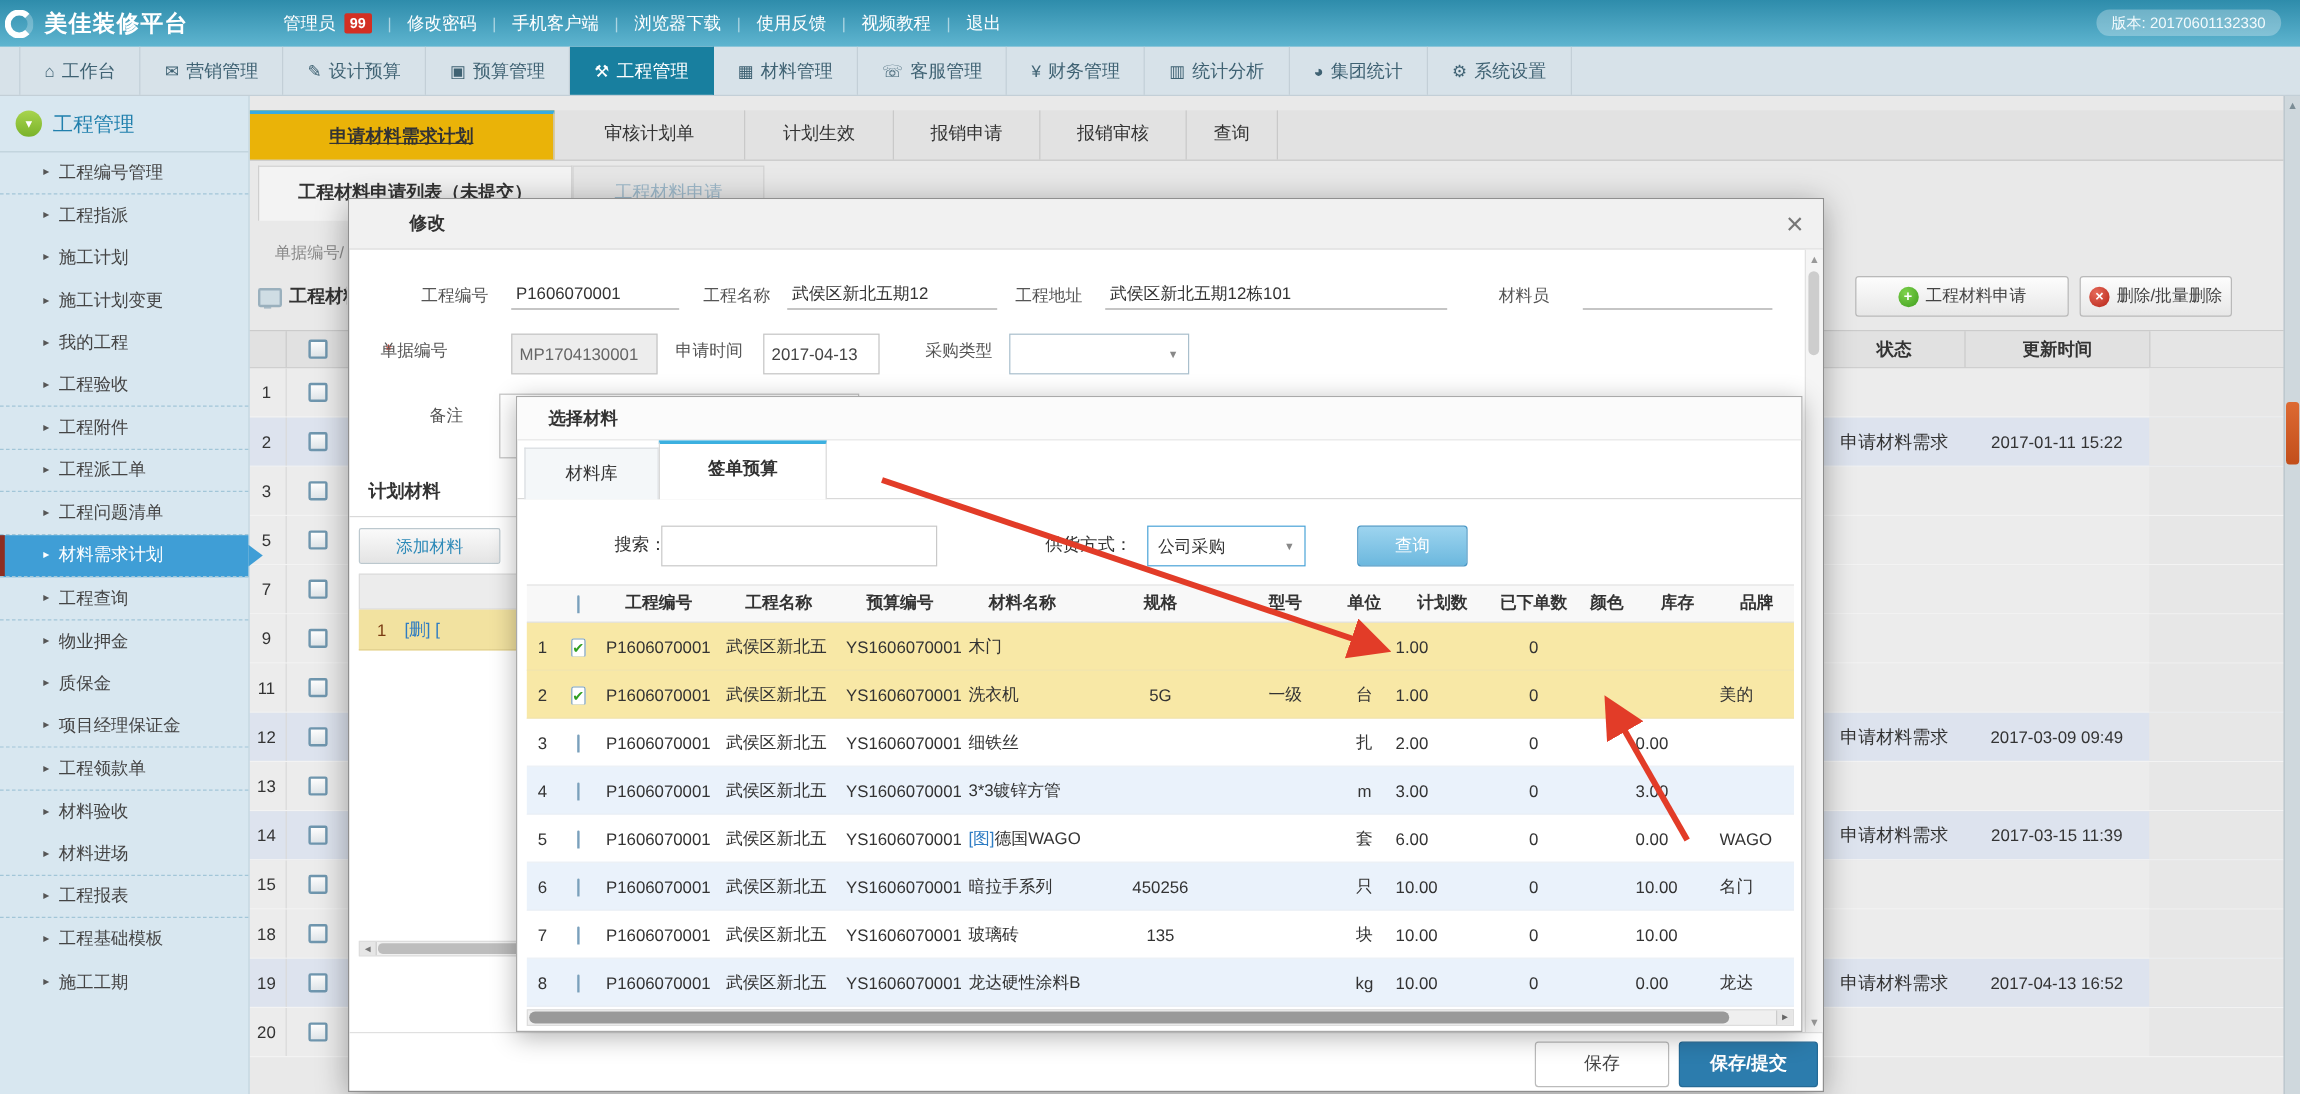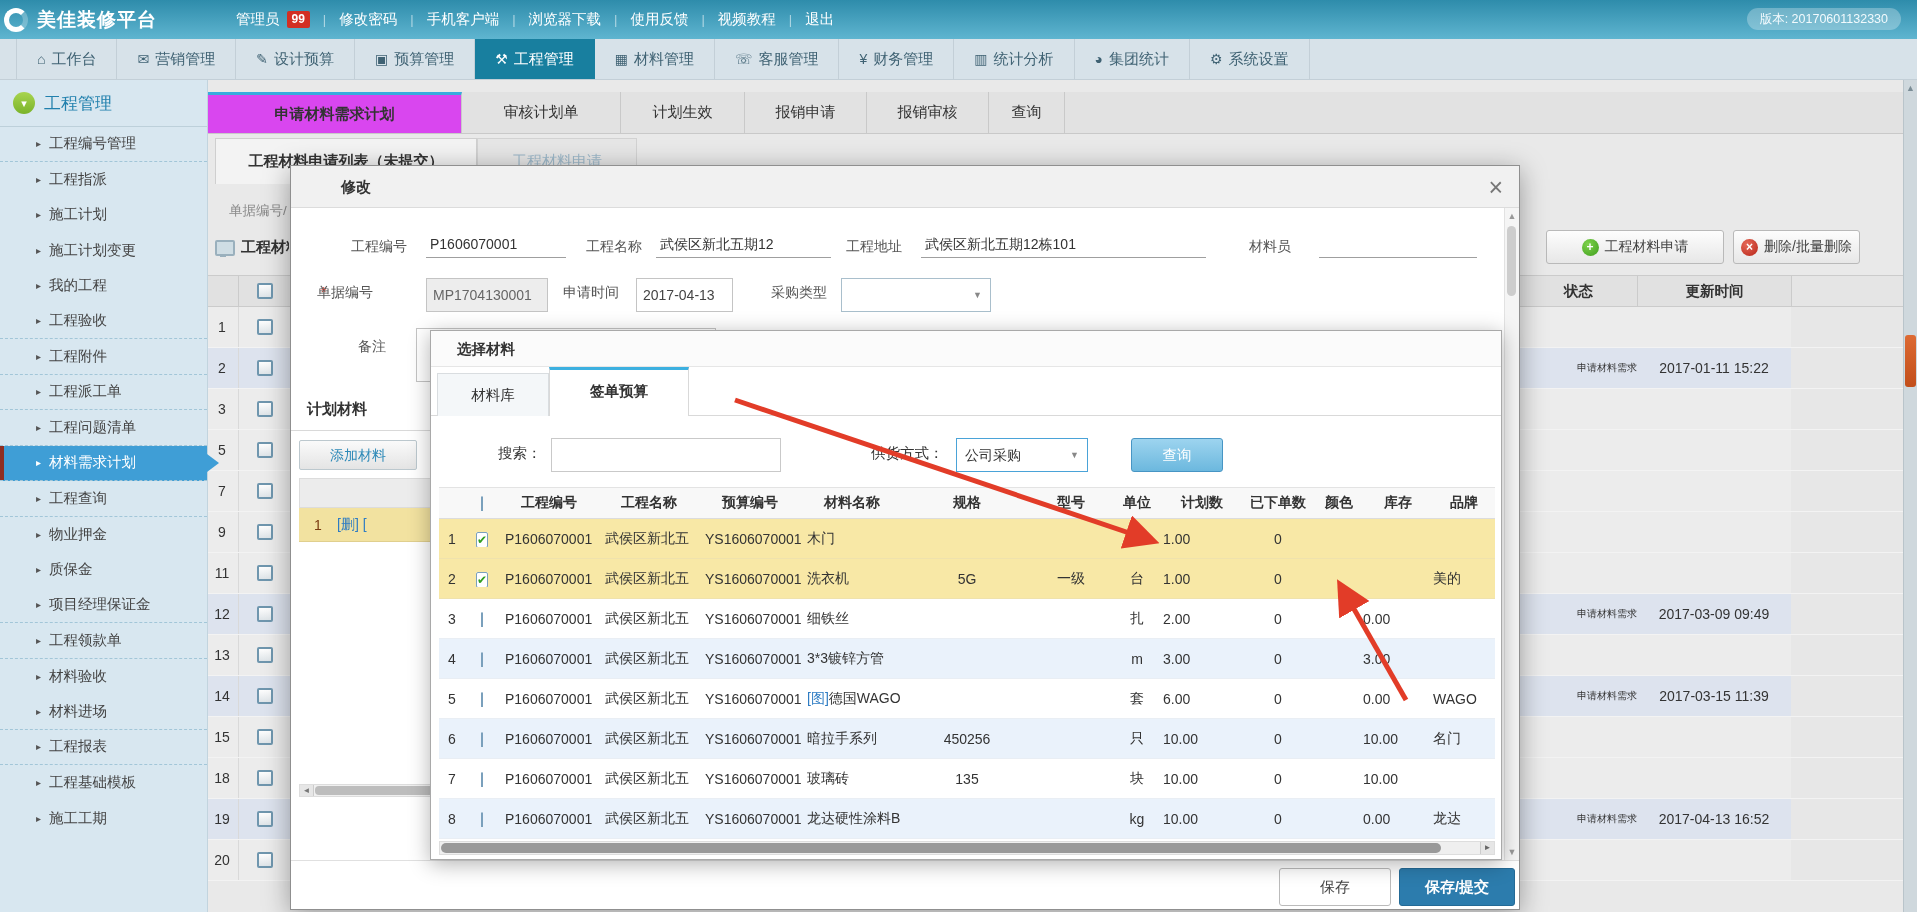--- a/index.html
+++ b/index.html
@@ -45,21 +45,21 @@
   .side-item.active .caret{color:#fff;}
   .side-item.active::before{content:"";position:absolute;left:0;top:0;bottom:0;width:4px;background:#8e2e22;}
   .side-item.active::after{content:"";position:absolute;right:-12px;top:50%;margin-top:-9px;
              border-left:12px solid #3f9ed6;border-top:9px solid transparent;border-bottom:9px solid transparent;}
 
   
   .tabrow{position:absolute;left:208px;top:92px;right:14px;height:42px;background:#e2e2e2;
           border-bottom:1px solid #c9c9c9;display:flex;box-sizing:border-box;z-index:1;}
   .tab{height:100%;line-height:40px;text-align:center;font-size:15px;color:#333;
        border-right:1px solid #c9c9c9;box-sizing:border-box;cursor:pointer;}
-  .tab.active{background:#d946ef;border-top:3px solid #38abdd;font-weight:bold;line-height:37px;}
+  .tab.active{background:#eab308;border-top:3px solid #38abdd;font-weight:bold;line-height:37px;text-decoration:underline;}
   .subtab1{position:absolute;left:215px;top:138px;width:262px;height:46px;background:#f3f3f3;
            border:1px solid #cfcfcf;border-bottom:none;box-sizing:border-box;text-align:center;
            line-height:44px;font-weight:bold;font-size:15px;cursor:pointer;z-index:1;}
   .subtab2{position:absolute;left:477px;top:138px;width:160px;height:46px;background:#e6e6e6;
            border:1px solid #d2d2d2;box-sizing:border-box;text-align:center;line-height:44px;
            font-size:15px;color:#9db8c9;cursor:pointer;z-index:1;}
 
   
   .filter-label{position:absolute;left:229px;top:202px;width:61px;overflow:hidden;white-space:nowrap;
                 font-size:13.5px;color:#8a8a8a;z-index:1;}
@@ -76,21 +76,21 @@
   .bg-head{position:absolute;top:275px;height:32px;background:#e1e1e1;border-top:1px solid #cbcbcb;
            border-bottom:1px solid #cbcbcb;box-sizing:border-box;display:flex;align-items:center;
            font-weight:bold;font-size:14.5px;z-index:1;}
   .bh-cell{border-left:1px solid #cbcbcb;height:100%;display:flex;align-items:center;justify-content:center;box-sizing:border-box;}
   .bg-rows{position:absolute;top:307px;z-index:1;}
   .bgrow{height:41px;display:flex;align-items:center;border-bottom:1px solid #f3f3f3;background:#ececec;box-sizing:border-box;}
   .bgrow.hl{background:#dde3ee;}
   .bgnum{width:32px;text-align:center;font-size:14px;color:#333;}
   .bgcb{width:52px;height:100%;display:flex;justify-content:center;align-items:center;border-left:1px solid #d9d9d9;box-sizing:border-box;}
   .cbx2{width:16px;height:16px;background:linear-gradient(180deg,#fefefe,#dfe5e9);border:2px solid #6f96ae;border-radius:2px;box-sizing:border-box;cursor:pointer;}
-  .cell-status{width:117px;text-align:right;font-size:10px;}
+  .cell-status{width:117px;text-align:center;font-size:15px;}
   .cell-updated{width:154px;text-align:center;font-size:14px;}
   .cell-filler{width:115px;height:100%;background:#e7e7e7;}
 
   
   .pagebar{position:absolute;right:0;top:80px;width:14px;bottom:0;background:#cfd8dd;border-left:1px solid #b9c4ca;box-sizing:border-box;z-index:50;}
   .pb-up{position:absolute;top:3px;left:0;right:0;text-align:center;font-size:9px;color:#7b8d96;}
   .pb-thumb{position:absolute;left:1px;top:255px;width:11px;height:52px;border-radius:3px;background:linear-gradient(180deg,#dd6a33,#c24e1a);cursor:pointer;}
 
   
   .modal1{position:absolute;left:290px;top:165px;width:1230px;height:745px;background:#fff;
@@ -590,21 +590,21 @@
     <span class="btn-submit">保存/提交</span>
   </div>
 
   <div class="modal2">
     <div class="m2-head">选择材料</div>
     <div class="m2-tabs">
       <span class="m2-tab1">材料库</span>
       <span class="m2-tab2">签单预算</span>
     </div>
     <div class="m2-search">
-      <span class="s-label" style="left:67px;">搜索：</span>
+      <span class="s-label" style="left:81px;">搜索：</span>
       <span class="s-input"></span>
       <span class="s-label" style="left:440px;">供货方式：</span>
       <span class="s-select">
         <span>公司采购</span>
         <span class="dd">▼</span>
       </span>
       <span class="s-query">查询</span>
     </div>
     <div class="m2-table">
         <div class="phead" style="grid-template-columns: 26px 34px 100px 100px 102px 102px 128px 80px 52px 78px 74px 48px 70px 62px;">

